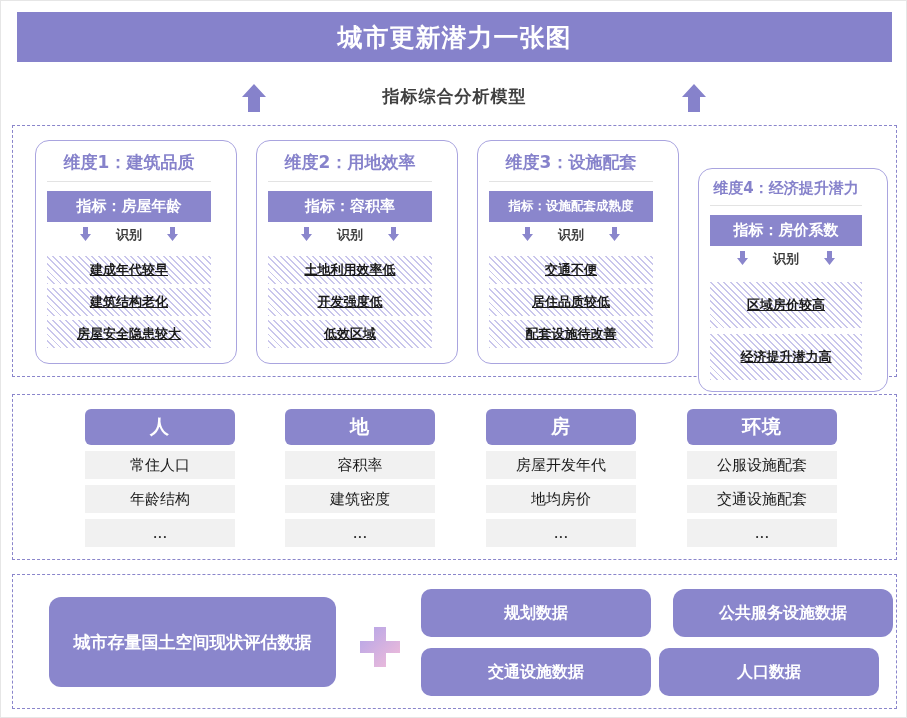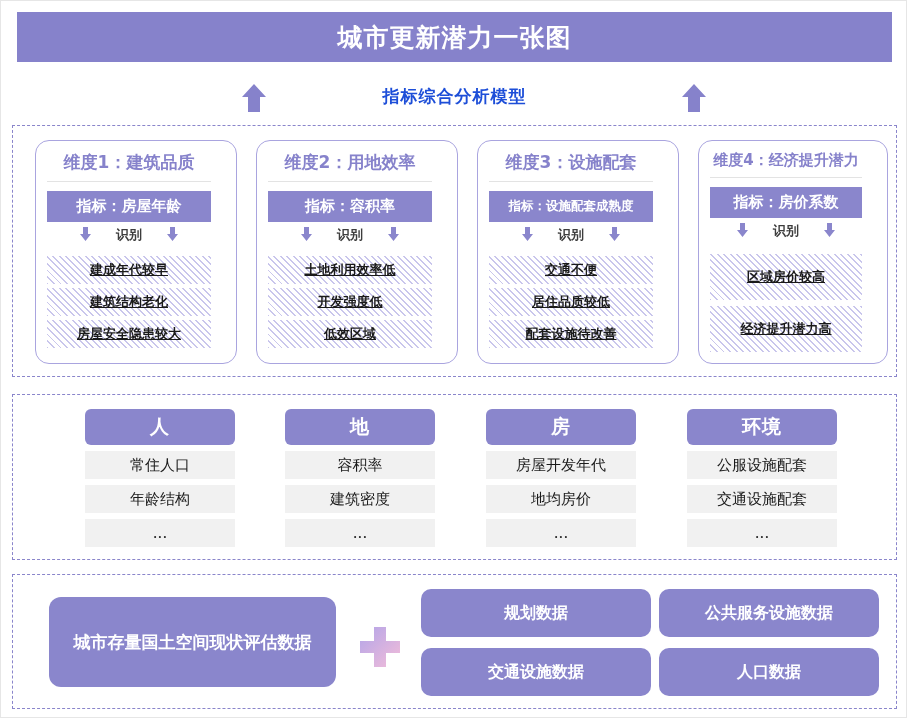--- a/index.html
+++ b/index.html
@@ -44,21 +44,21 @@
     position: absolute;
     left: 16px;
     top: 78px;
     width: 875px;
     height: 40px;
   }
   #model-row .model-label {
     position: absolute;
     left: 0; right: 0; top: 6px;
     text-align: center;
-    color: #1d4ed8;
+    color: #404040;
     font-size: 17px;
     font-weight: bold;
     letter-spacing: 1px;
   }
   .up-arrow {
     position: absolute;
     top: 4px;
     width: 26px;
     height: 30px;
   }
@@ -82,21 +82,21 @@
     top: 14px;
     height: 224px;
     border: 1.5px solid #a9a4df;
     border-radius: 14px;
     background: #ffffff;
     padding: 8px 25px 0 11px;
   }
   #dim-card-0 { left: 22px;  width: 202px; }
   #dim-card-1 { left: 243px; width: 202px; }
   #dim-card-2 { left: 464px; width: 202px; }
-  #dim-card-3 { left: 685px; width: 190px; }
+  #dim-card-3 { left: 685px; width: 190px; margin-top: 28px; }
 
   .dim-title {
     text-align: center;
     color: #8682cb;
     font-weight: bold;
     font-size: 17px;
     padding: 2px 0 7px 0;
     border-bottom: 1px solid #e3e3e3;
     white-space: nowrap;
   }
@@ -211,21 +211,21 @@
     background: #8a86cc;
     color: #ffffff;
     font-size: 16px;
     font-weight: bold;
     display: flex;
     align-items: center;
     justify-content: center;
     white-space: nowrap;
   }
   #src-box-0 { left: 408px; top: 14px; width: 230px; }
-  #src-box-1 { left: 646px; top: 14px; width: 220px; }
+  #src-box-1 { left: 660px; top: 14px; width: 220px; border-radius: 12px; }
   #src-box-2 { left: 408px; top: 73px; width: 230px; }
   #src-box-3 { left: 646px; top: 73px; width: 220px; }
 </style>
 </head>
 <body>
 
 <div id="page">
 
   <div id="title-bar">
     <span class="title-text">城市更新潜力一张图</span>

